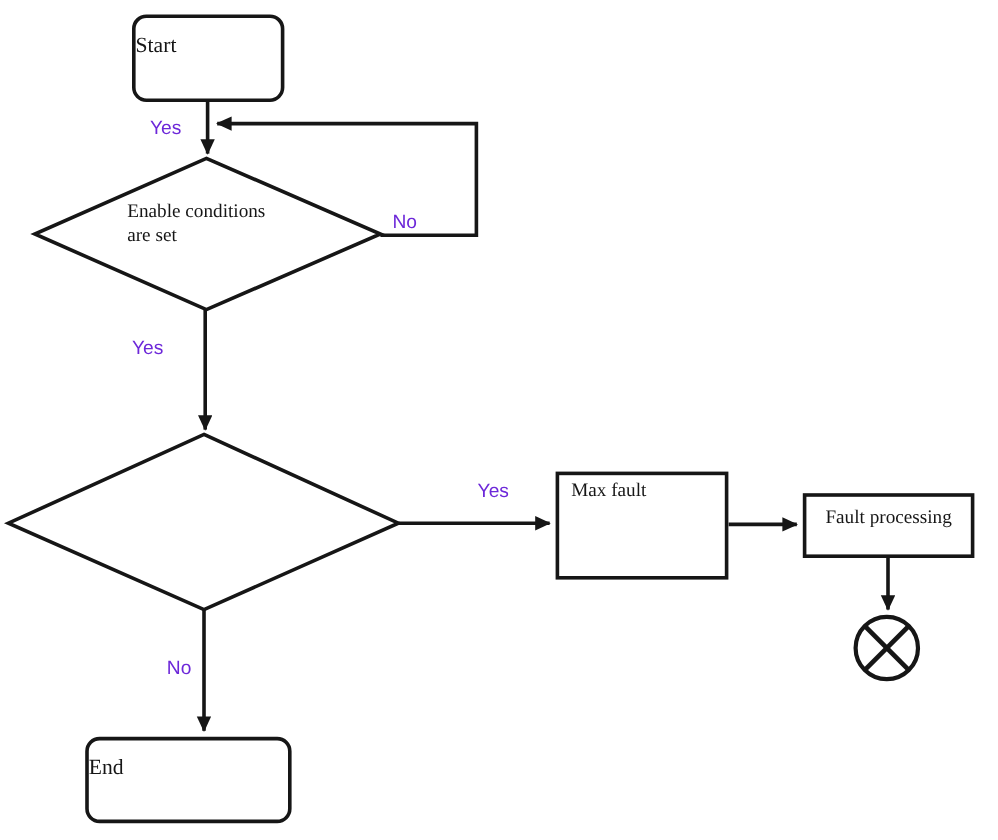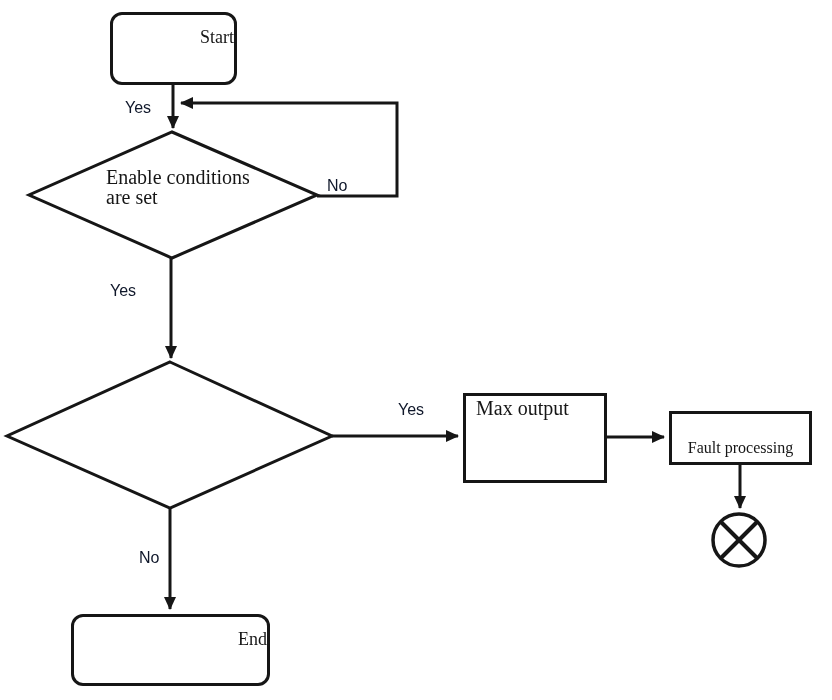--- a/index.html
+++ b/index.html
@@ -25,44 +25,44 @@
     background: #ffffff;
     border: 3px solid #161616;
     color: #161616;
   }
   .rounded {
     border-radius: 12px;
   }
   .terminator-label {
     font-family: "Liberation Serif", serif;
     font-size: 18px;
-    text-align: right;
+    text-align: left;
     color: #161616;
   }
   .serif-text {
     font-family: "Liberation Serif", serif;
-    font-size: 20px;
+    font-size: 16px;
     line-height: 19px;
     color: #161616;
   }
   .sans-text {
     font-family: "Liberation Sans", sans-serif;
     font-size: 15px;
     line-height: 19px;
     color: #161616;
   }
   .float-label {
     position: absolute;
     color: #161616;
   }
   .edge-label {
     position: absolute;
     font-family: "Liberation Sans", sans-serif;
     font-size: 16px;
-    color: #0f172a;
+    color: #6d28d9;
     white-space: nowrap;
   }
 </style>
 </head>
 <body>
 
 <div id="canvas">
 
   <svg width="832" height="700" viewBox="0 0 832 700">
     <defs>
@@ -100,29 +100,29 @@
   </div>
 
   <div class="float-label serif-text" style="left:106px; top:167px; line-height:20px;">
     <div>Enable conditions</div>
     <div>are set</div>
   </div>
 
 
   <div class="node" style="left:463px; top:393px; width:144px; height:90px; padding:3px 0 0 10px;">
     <div class="serif-text">
-      <div>Max output</div>
+      <div>Max fault</div>
     </div>
   </div>
 
-  <div class="node" style="left:669px; top:411px; width:143px; height:54px; padding-top:24px; text-align:center;">
+  <div class="node" style="left:669px; top:411px; width:143px; height:54px; padding-top:8px; text-align:center;">
     <div class="serif-text" style="font-size:16px;">Fault processing</div>
   </div>
 
-  <div class="node rounded" style="left:71px; top:614px; width:199px; height:72px; padding-top:12px;">
+  <div class="node rounded" style="left:71px; top:614px; width:172px; height:72px; padding-top:12px;">
     <div class="terminator-label">End</div>
   </div>
 
   <div class="edge-label" style="left:125px; top:99px;">Yes</div>
   <div class="edge-label" style="left:327px; top:177px;">No</div>
   <div class="edge-label" style="left:110px; top:282px;">Yes</div>
   <div class="edge-label" style="left:398px; top:401px;">Yes</div>
   <div class="edge-label" style="left:139px; top:549px;">No</div>
 
 </div>

